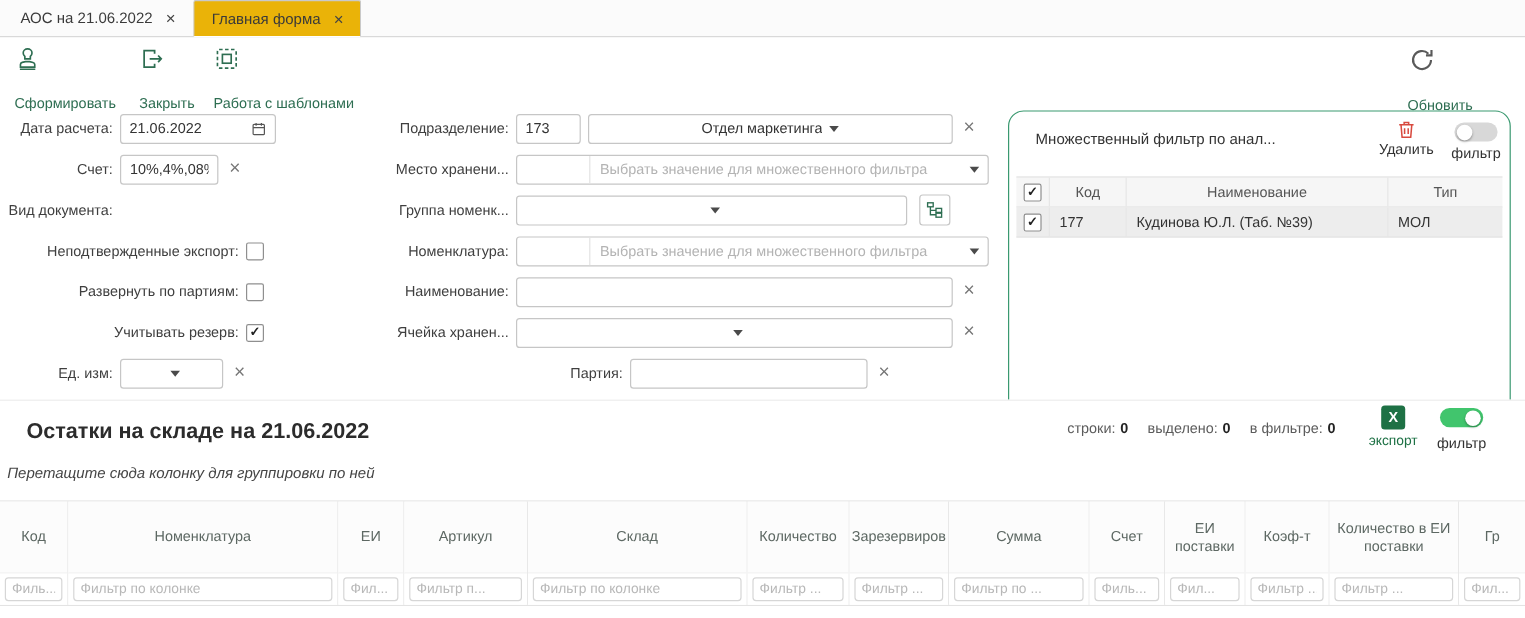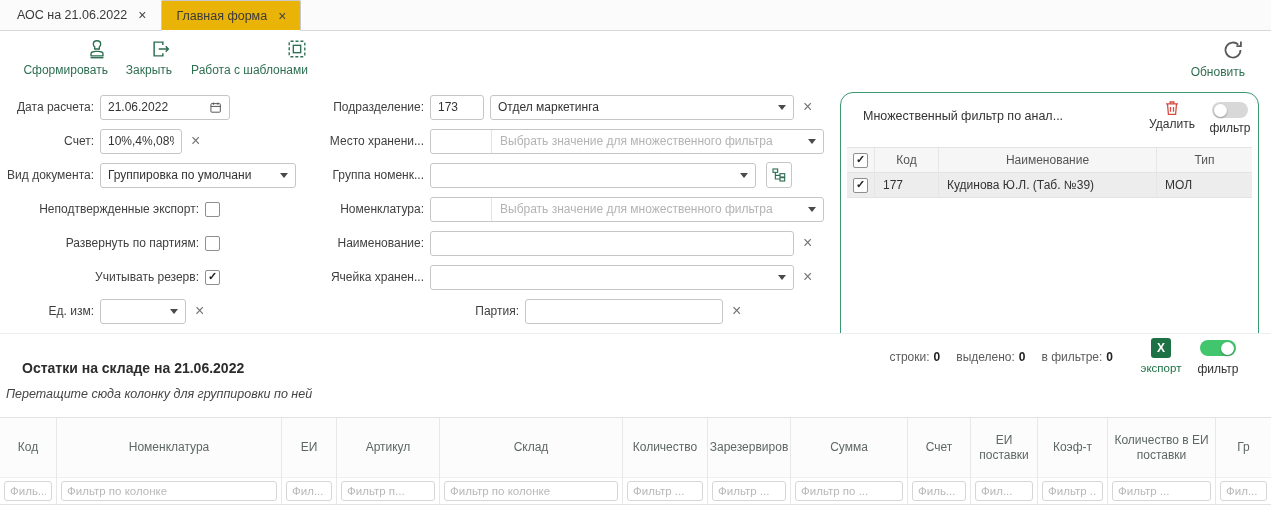--- a/index.html
+++ b/index.html
@@ -7,37 +7,37 @@
   body{position:relative}
 
   
   .tabbar{position:absolute;top:0;left:0;width:100%;height:31px;background:#fbfbfb;border-bottom:1px solid #d9d9d9;display:flex;align-items:flex-end;padding-left:2px;z-index:5}
   .tab{height:30px;display:flex;align-items:center;gap:11px;padding:0 14px;font-size:12.5px;color:#3a3a3a;cursor:default;border:1px solid transparent}
   .tab.active{background:#eab308;border:1px solid #c9c9c9;border-bottom:1px solid #fff;border-radius:2px 2px 0 0;height:31px;margin-bottom:-1px}
   .tab-close{font-size:14px;color:#444;line-height:1;cursor:pointer}
 
   
   .toolbar{position:absolute;top:31px;left:0;width:100%;height:59px;background:#fff}
-  .tbtn{position:absolute;top:7px;display:flex;flex-direction:column;align-items:flex-end;gap:3px;color:#2e6e52;font-size:12px;cursor:pointer;white-space:nowrap}
+  .tbtn{position:absolute;top:7px;display:flex;flex-direction:column;align-items:flex-start;gap:19px;color:#2e6e52;font-size:12px;cursor:pointer;white-space:nowrap}
   #btn-generate{left:12px;width:96px}
   #btn-close{left:116px;width:56px}
   #btn-templates{left:178px;width:130px}
   #btn-refresh{right:26px;width:72px;color:#2e6e52}
 
   
   .form-left{position:absolute;top:90px;left:0;width:310px}
   .form-mid{position:absolute;top:90px;left:310px;width:530px}
   .frow{height:34px;display:flex;align-items:center}
   .flabel{text-align:right;color:#3f3f3f;padding-right:6px;white-space:nowrap;flex:none}
   .lbl-sm{width:100px}
   .lbl-lg{width:205px}
   .lbl-md{width:120px}
   .lbl-batch{width:215px}
   .inp,.sel{height:25px;border:1px solid #c6c6c6;border-radius:3px;background:#fff;display:flex;align-items:center;padding:0 7px;color:#333;flex:none}
-  .sel{justify-content:space-between;cursor:pointer}
+  .sel{justify-content:center;cursor:pointer}
   .sel .val{overflow:hidden;white-space:nowrap;text-overflow:ellipsis}
   .arrow{width:0;height:0;border-left:4px solid transparent;border-right:4px solid transparent;border-top:5px solid #4a4a4a;margin-left:6px;flex:none}
   .bare{border:none;outline:none;font:inherit;color:#333;background:transparent;width:100%;padding:0}
   .bare::placeholder{color:#b8b8b8}
   .clear{color:#767676;font-size:16px;margin-left:9px;cursor:pointer;line-height:1}
   .ph{color:#b3b3b3;overflow:hidden;white-space:nowrap;text-overflow:ellipsis}
   .cb{width:15px;height:15px;border:1px solid #8f8f8f;border-radius:2px;background:#fff;display:inline-flex;align-items:center;justify-content:center;cursor:pointer;flex:none}
   .cb.checked::after{content:"✓";font-size:11px;font-weight:bold;color:#222;margin-top:-1px}
   .iconbtn{width:26px;height:26px;border:1px solid #c6c6c6;border-radius:3px;display:flex;align-items:center;justify-content:center;margin-left:10px;cursor:pointer;flex:none;background:#fff}
 
@@ -60,21 +60,21 @@
   
   .toggle{width:36px;height:16px;border-radius:9px;position:relative;display:inline-block;cursor:pointer}
   .toggle.off{background:#d8d8d8}
   .toggle.on{background:#41c56d}
   .knob{position:absolute;top:1.5px;width:13px;height:13px;border-radius:50%;background:#fff;box-shadow:0 1px 2px rgba(0,0,0,.35)}
   .off .knob{left:2px}
   .on .knob{left:21px}
 
   
   .results{position:absolute;top:333px;left:0;width:100%;bottom:0;border-top:1px solid #ededed;background:#fff}
-  .res-title{position:absolute;top:26px;left:22px;font-size:14px;font-weight:bold;color:#2c2c2c}
+  .res-title{position:absolute;top:15px;left:22px;font-size:18px;font-weight:bold;color:#2c2c2c}
   .stats{position:absolute;top:16px;right:158px;display:flex;gap:16px;color:#5c5c5c;white-space:nowrap}
   .stats b{color:#222;margin-left:4px}
   .export{position:absolute;top:4px;left:1138px;width:46px;text-align:center;cursor:pointer}
   .xls{width:20px;height:20px;background:#1e7145;border-radius:3px;color:#fff;font-weight:bold;font-size:12px;display:flex;align-items:center;justify-content:center;margin:0 auto}
   .export-lbl{color:#1e7145;font-size:11.5px;margin-top:4px}
   .ftog{position:absolute;top:6px;left:1192px;width:52px;text-align:center}
   .ftog-lbl{color:#333;font-size:12px;margin-top:3px}
   .group-hint{position:absolute;top:53px;left:6px;font-style:italic;color:#454545;font-size:12.5px}
 
   .grid{position:absolute;top:83px;left:0;width:100%;display:flex;border-top:1px solid #e3e3e3;border-bottom:1px solid #e3e3e3}
@@ -144,24 +144,20 @@
   </div>
   <div class="frow">
     <span class="flabel lbl-sm">Счет:</span>
     <div class="inp" style="width:82px">
       <input class="bare" value="10%,4%,08%,0" style="">
     </div>
     <span class="clear">×</span>
   </div>
   <div class="frow">
     <span class="flabel lbl-sm">Вид документа:</span>
-    <div class="sel" style="width:196px">
-      <span class="val">Группировка по умолчани</span>
-      <span class="arrow"></span>
-    </div>
   </div>
   <div class="frow">
     <span class="flabel lbl-lg">Неподтвержденные экспорт:</span>
     <span class="cb"></span>
   </div>
   <div class="frow">
     <span class="flabel lbl-lg">Развернуть по партиям:</span>
     <span class="cb"></span>
   </div>
   <div class="frow">

